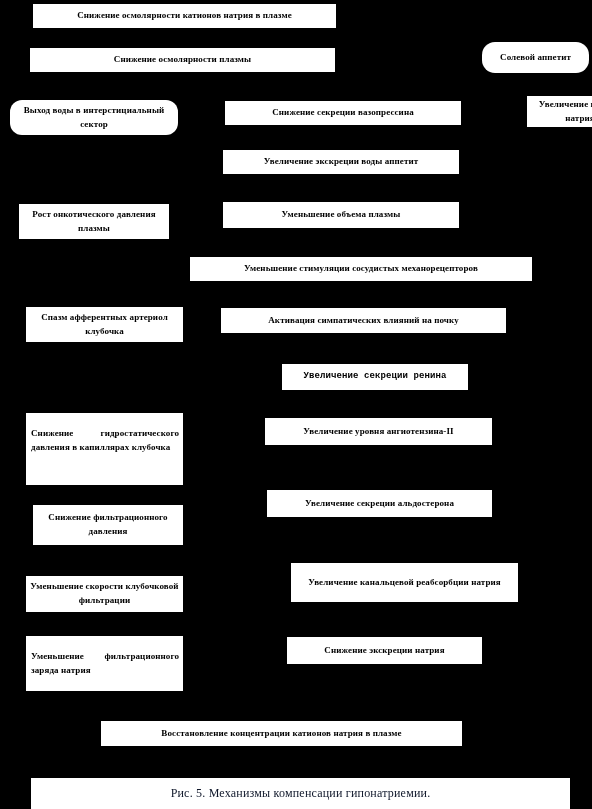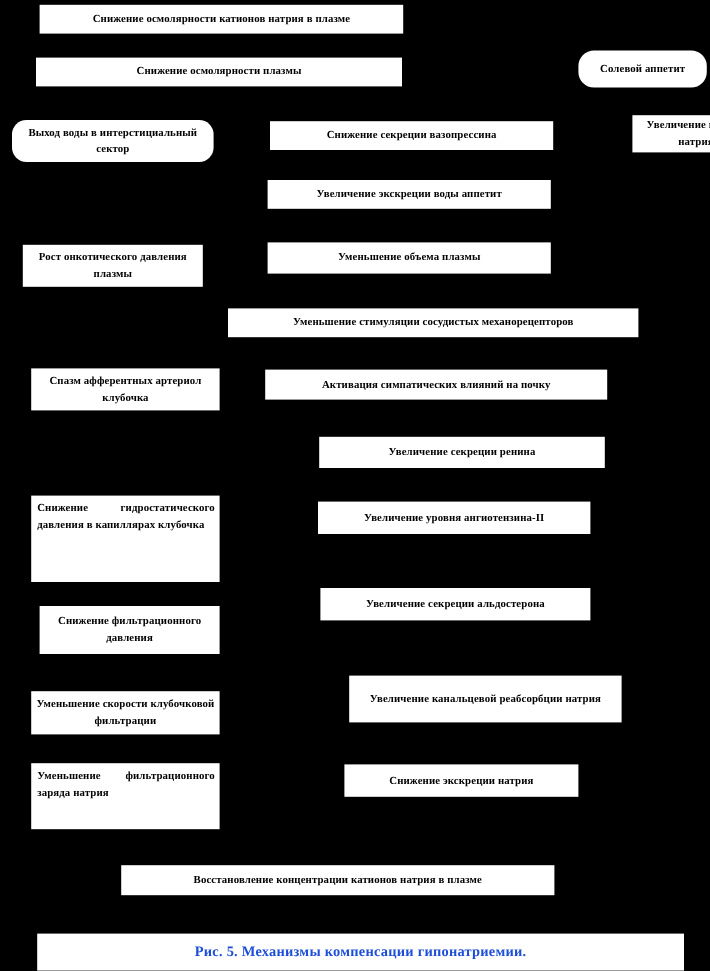--- a/index.html
+++ b/index.html
@@ -36,32 +36,32 @@
     line-height: 1.55;
     padding: 2px 4px;
     overflow: hidden;
     letter-spacing: 0.1px;
   }
   .node.justify {
     display: block;
     text-align: justify;
     text-align-last: left;
     padding-left: 5px;
-    padding-top: 4px;
+    padding-top: 14px;
   }
   .caption {
     position: absolute;
     background: #ffffff;
-    color: #1d4ed8;
+    color: #0f172a;
     box-sizing: border-box;
     display: flex;
     align-items: center;
     justify-content: center;
     text-align: center;
-    font-weight: bold;
+    font-weight: normal;
     font-size: 12px;
     letter-spacing: 0.2px;
   }
 </style>
 </head>
 <body>
 
 <div id="diagram">
 
   <div class="node" style="left:33px; top:4px; width:303px; height:24px;">
@@ -105,21 +105,21 @@
   </div>
 
   <div class="node" style="left:26px; top:307px; width:157px; height:35px;">
     <span>Спазм афферентных артериол клубочка</span>
   </div>
 
   <div class="node" style="left:221px; top:308px; width:285px; height:25px;">
     <span>Активация симпатических влияний на почку</span>
   </div>
 
-  <div class="node" style="left:266px; top:364px; width:238px; height:26px;">
+  <div class="node" style="left:282px; top:364px; width:186px; height:26px;font-family:Liberation Mono, monospace;">
     <span>Увеличение  секреции ренина</span>
   </div>
 
   <div class="node justify" style="left:26px; top:413px; width:157px; height:72px;">
     <span>Снижение гидростатического давления в капиллярах клубочка</span>
   </div>
 
   <div class="node" style="left:265px; top:418px; width:227px; height:27px;">
     <span>Увеличение уровня ангиотензина-II</span>
   </div>

